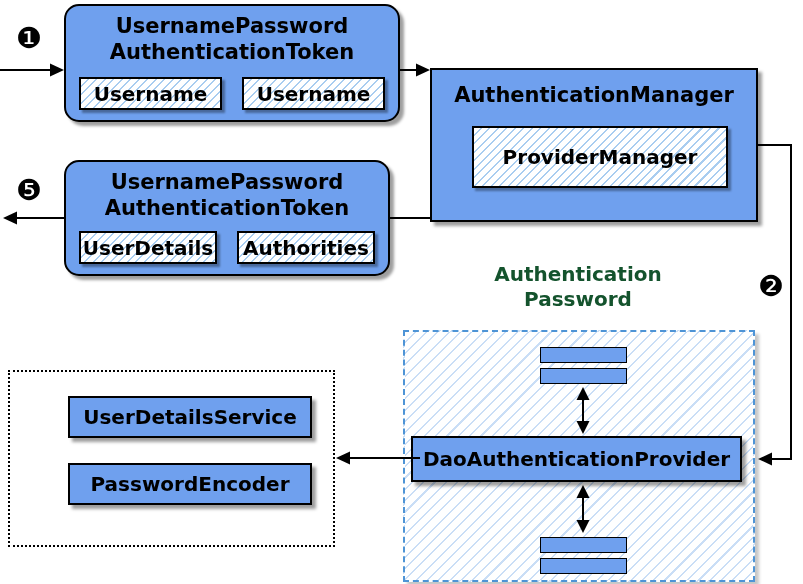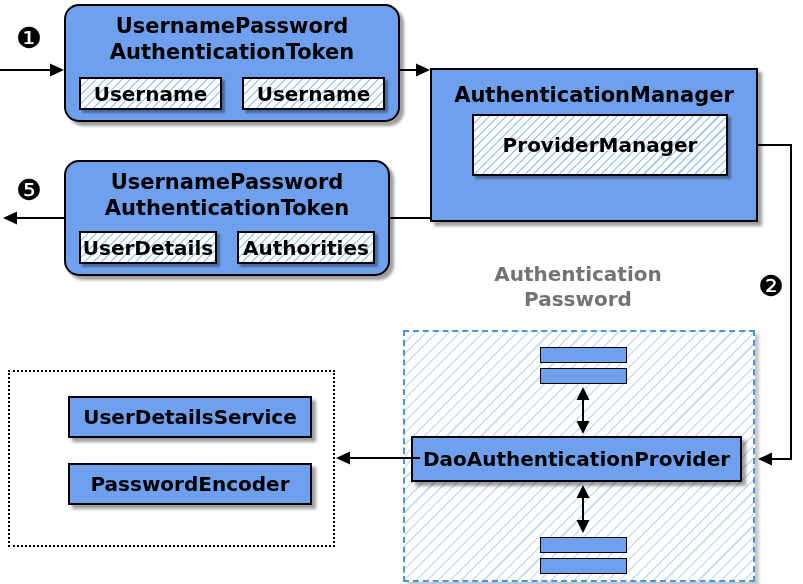--- a/index.html
+++ b/index.html
@@ -12,35 +12,35 @@
   .rounded { border-radius: 15px; }
   .shadow { box-shadow: 4px 4px 3px rgba(0,0,0,0.38); }
   .small-shadow { box-shadow: 3px 3px 2px rgba(0,0,0,0.35); }
 
   .box-title { text-align: center; font-weight: bold; font-size: 21px; line-height: 26px; color: #000; padding-top: 7px; }
 
   .fields { position: absolute; left: 13px; right: 13px; bottom: 10px; display: flex; gap: 20px; }
   .hatch { background: repeating-linear-gradient(135deg, #ffffff 0px, #ffffff 4.5px, #A9CDF0 4.5px, #A9CDF0 6px); border: 2px solid #000; }
   .field { flex: 1; height: 33px; display: flex; align-items: center; justify-content: center; font-weight: bold; font-size: 20px; color: #000; }
 
-  .manager-inner { position: absolute; left: 40px; top: 44px; width: 256px; height: 62px; display: flex; align-items: center; justify-content: center; font-weight: bold; font-size: 20px; color: #000; }
+  .manager-inner { position: absolute; left: 40px; top: 56px; width: 256px; height: 62px; display: flex; align-items: center; justify-content: center; font-weight: bold; font-size: 20px; color: #000; }
 
   .providers-container { background: repeating-linear-gradient(135deg, #ffffff 0px, #ffffff 6.5px, #CADEF6 6.5px, #CADEF6 8px); border: 2px dashed #4E94D6; box-shadow: 4px 4px 3px rgba(0,0,0,0.22); }
 
   .bar { background: #6FA0EE; border: 1px solid #000; }
 
   .dao-box { display: flex; align-items: center; justify-content: center; font-weight: bold; font-size: 20px; }
 
   .dotted-container { border: 2px dotted #000; background: #ffffff; }
 
   .service-box { display: flex; align-items: center; justify-content: center; font-weight: bold; font-size: 20px; }
 
   .badge { font-size: 29px; line-height: 1; color: #000; font-weight: normal; }
 
-  .providers-label { text-align: center; font-weight: bold; font-size: 20px; line-height: 25px; color: #737373; }
+  .providers-label { text-align: center; font-weight: bold; font-size: 20px; line-height: 25px; color: #14532d; }
 
   svg.connectors { position: absolute; left: 0; top: 0; z-index: 10; pointer-events: none; }
   svg.connectors line, svg.connectors polyline { stroke: #000; stroke-width: 2; fill: none; }
   svg.connectors polygon { fill: #000; stroke: none; }
 </style>
 </head>
 <body>
 
 <div class="canvas">
 

